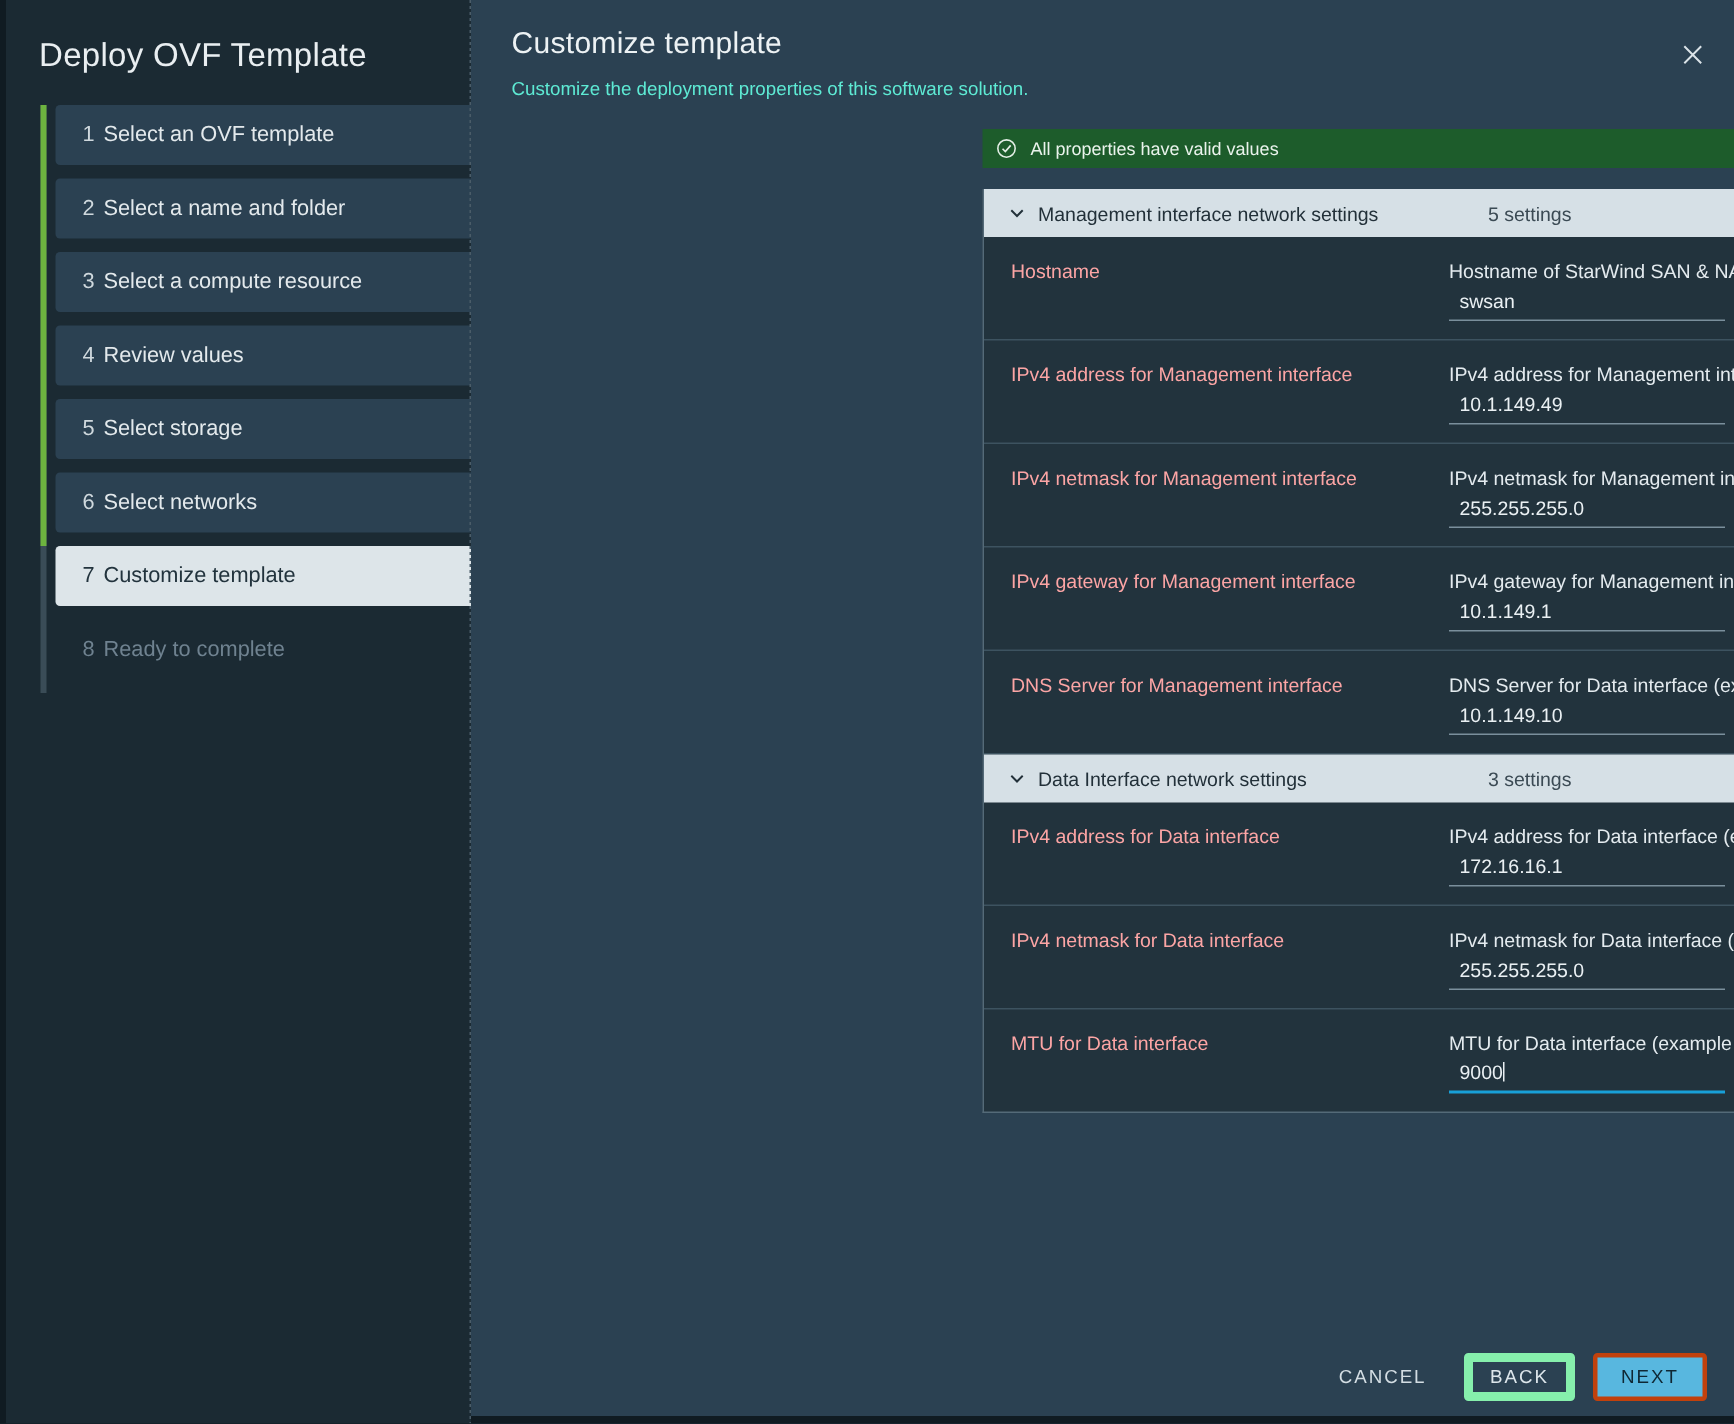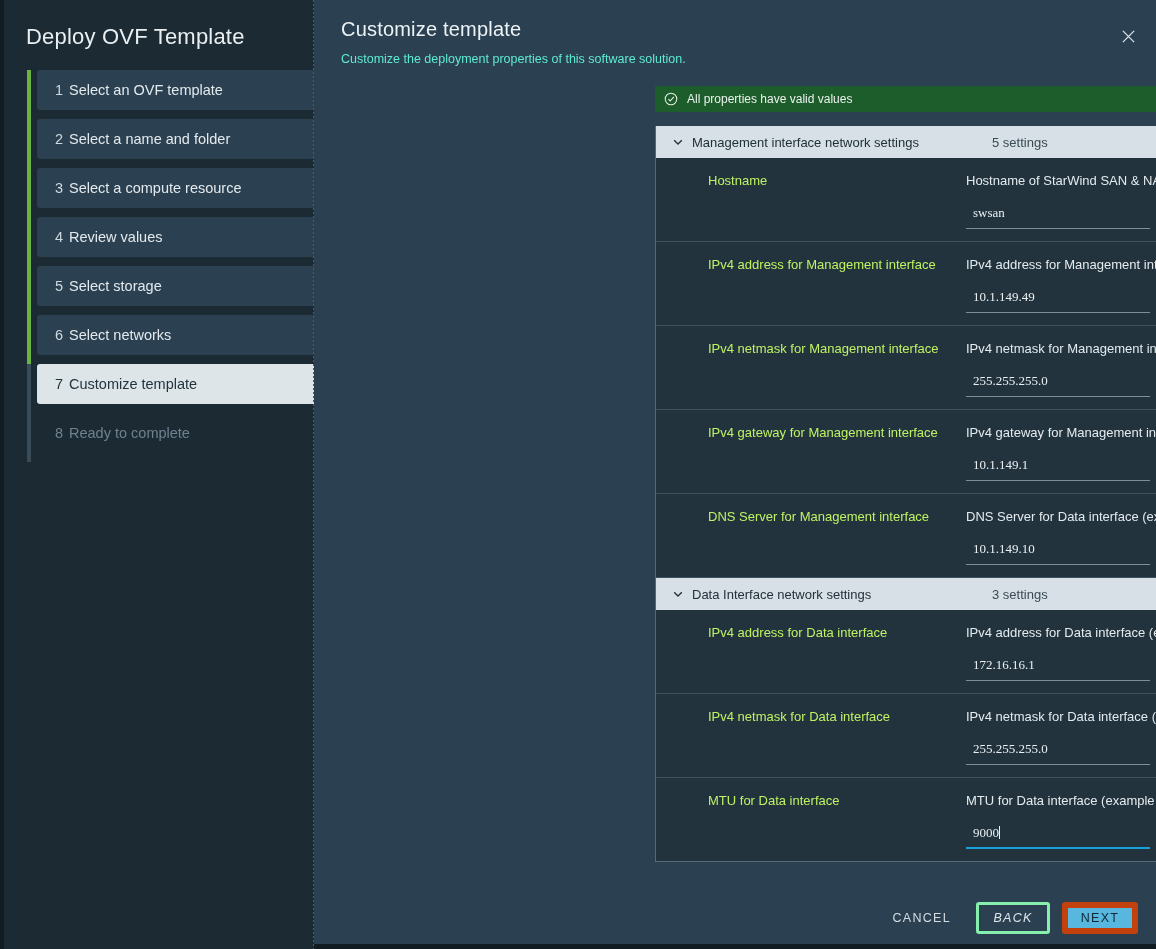--- a/index.html
+++ b/index.html
@@ -204,44 +204,42 @@
 
   .prow {
     display: flex;
     padding: 14px 0 12px 0;
     border-bottom: 1px solid #3d5360;
   }
   .prow:last-child { border-bottom: none; }
 
   .prow .plabel {
     flex: 0 0 310px;
-    padding-left: 52px;
-    color: #bef264;
+    padding-left: 18px;
+    color: #fca5a5;
     font-size: 13px;
     line-height: 18px;
   }
   .prow .pright {
     flex: 1 1 auto;
     padding-right: 20px;
   }
   .prow .pdesc {
     color: #e4ebef;
     font-size: 13px;
     line-height: 18px;
   }
   .pfield {
-    margin-top: 15px;
     width: 184px;
     height: 24px;
     border-bottom: 1px solid #7a8f9c;
     display: flex;
-    align-items: flex-start;
+    align-items: center;
     position: relative;
     cursor: text;
-    font-family: Liberation Serif, serif;
   }
   .pfield .pval {
     color: #eaf0f3;
     font-size: 13px;
     padding: 0 0 3px 7px;
     white-space: pre;
   }
   .pfield.focused { border-bottom: 2px solid #18a0d8; }
   .pfield.focused .pval::after {
     content: "";
@@ -274,29 +272,28 @@
   #btn-cancel {
     color: #d3dde3;
     background: transparent;
     border: 1px solid transparent;
     height: 32px;
     padding: 0 12px;
   }
   #btn-back {
     color: #dde6eb;
     background: transparent;
-    border: 3px solid #86efac;
+    border: 6px solid #86efac;
     height: 32px;
     width: 74px;
-    font-style: italic;
   }
   #btn-next {
     color: #0f2733;
     background: #58b7df;
-    border: 6px solid #c2410c;
+    border: 3px solid #c2410c;
     height: 32px;
     width: 76px;
   }
 </style>
 </head>
 <body>
 
 <div id="app">
 
   <div id="sidebar">

